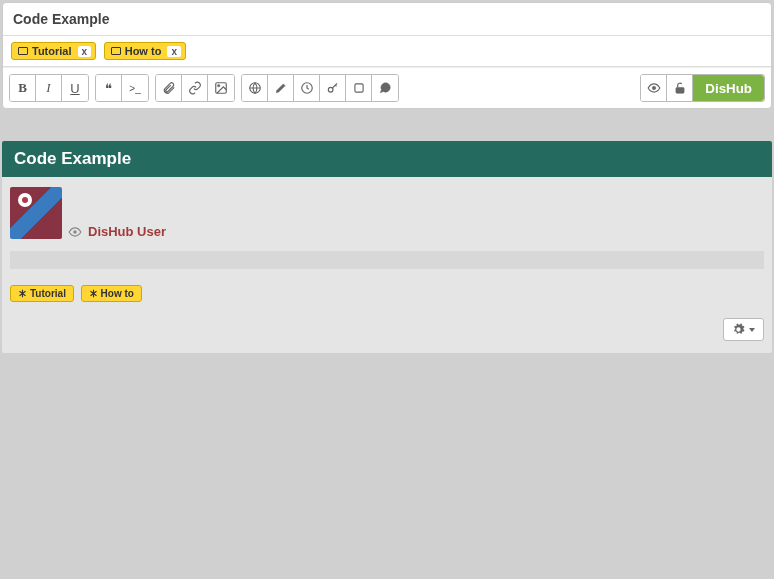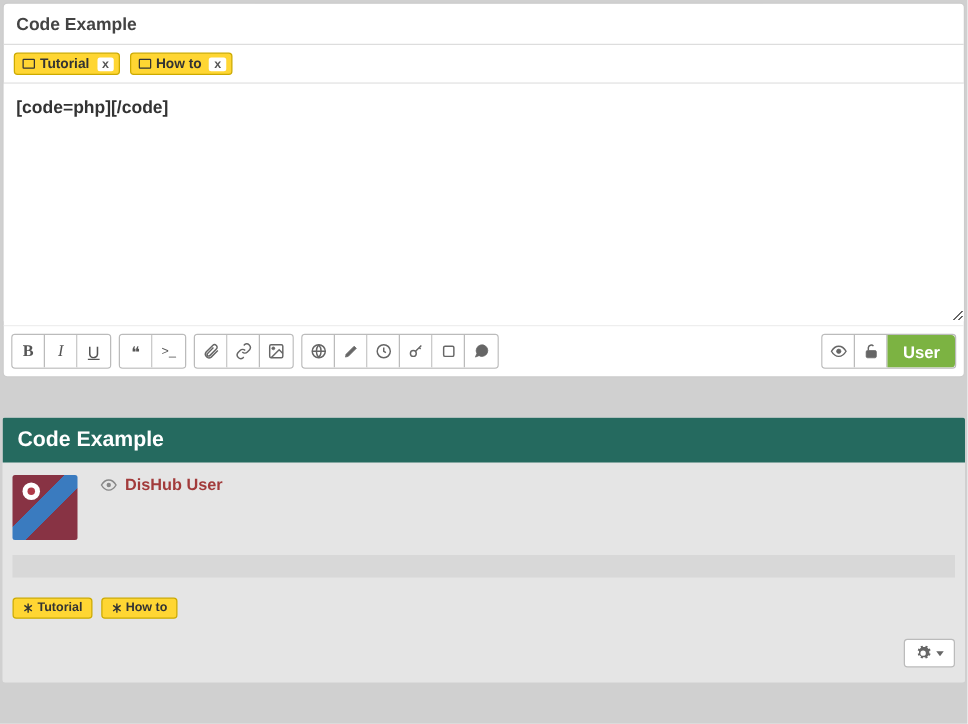--- a/index.html
+++ b/index.html
@@ -19,21 +19,21 @@
 .toolbar { display: flex; padding: 6px 6px; gap: 6px; border-top: 1px solid #eee; align-items: center; }
 .btn-group { display: inline-flex; border: 1px solid #bbb; border-radius: 3px; overflow: hidden; }
 .btn-group .tbtn { width: 26px; height: 26px; display: flex; align-items: center; justify-content: center; background: #fff; border: none; border-right: 1px solid #bbb; color: #555; cursor: pointer; font-size: 13px; }
 .btn-group .tbtn:last-child { border-right: none; }
 .btn-group .tbtn svg { width: 14px; height: 14px; fill: #666; stroke: #666; }
 .spacer { flex: 1; }
 .share-btn { background: #7cb342; color: #fff; border: none; padding: 5px 12px; font-weight: bold; border-radius: 0 3px 3px 0; height: 26px; cursor: pointer; }
 
 .post-panel { margin: 32px 2px 2px 2px; background: #e5e5e5; border-radius: 2px; overflow: hidden; }
 .post-header { background: #256a5f; color: #fff; padding: 8px 12px; font-weight: bold; font-size: 17px; }
-.post-meta { display: flex; padding: 10px 8px 12px 8px; gap: 18px; align-items: flex-start; }
+.post-meta { display: flex; padding: 10px 8px 12px 8px; gap: 6px; align-items: flex-end; }
 .avatar { width: 52px; height: 52px; border-radius: 2px; background: linear-gradient(135deg, #883344 40%, #3a7bbf 40%, #3a7bbf 60%, #883344 60%); position: relative; flex-shrink: 0; }
 .avatar::before { content: ""; position: absolute; top: 6px; left: 8px; width: 14px; height: 14px; background: #fff; border-radius: 50%; }
 .avatar::after { content: ""; position: absolute; top: 10px; left: 12px; width: 6px; height: 6px; background: #b03a48; border-radius: 50%; }
 .meta-text .author-line { color: #888; font-weight: bold; font-size: 13px; display: flex; align-items: center; gap: 6px; }
 .meta-text .author-line .author-name { color: #a23b3b; }
 .meta-text .time { color: #888; font-size: 12px; font-weight: bold; margin-top: 2px; }
 
 .post-body-placeholder { margin: 0 8px 12px 8px; height: 18px; background: #d8d8d8; }
 
 .post-tags { padding: 4px 8px 10px 8px; }
@@ -63,21 +63,20 @@
       <span>Tutorial</span>
       <span class="tag-close">x</span>
     </span>
     <span class="tag-chip">
       <span class="tag-icon"></span>
       <span>How to</span>
       <span class="tag-close">x</span>
     </span>
   </div>
 
-  <textarea class="editor-area" style="">[code=php][/code]</textarea>
 
   <div class="toolbar">
     <div class="btn-group">
       <button class="tbtn bold-b">B</button>
       <button class="tbtn italic-i">I</button>
       <button class="tbtn underline-u">U</button>
     </div>
     <div class="btn-group">
       <button class="tbtn">❝</button>
       <button class="tbtn" style="font-size:10px">&gt;_</button>
@@ -145,21 +144,21 @@
             <path d="M2 12s4-7 10-7 10 7 10 7-4 7-10 7S2 12 2 12z" fill="none" stroke-width="2"></path>
             <circle cx="12" cy="12" r="3"></circle>
           </svg>
       </button>
       <button class="tbtn">
         <svg viewBox="0 0 24 24">
             <rect x="5" y="11" width="14" height="10" rx="2"></rect>
             <path d="M8 11V7a4 4 0 017-2" fill="none" stroke-width="2"></path>
           </svg>
       </button>
-      <button class="share-btn">User</button>
+      <button class="share-btn">DisHub</button>
     </div>
   </div>
 </div>
 
 <div class="post-panel">
   <div class="post-header">Code Example</div>
 
   <div class="post-meta">
     <div class="avatar"></div>
     <div class="meta-text">

